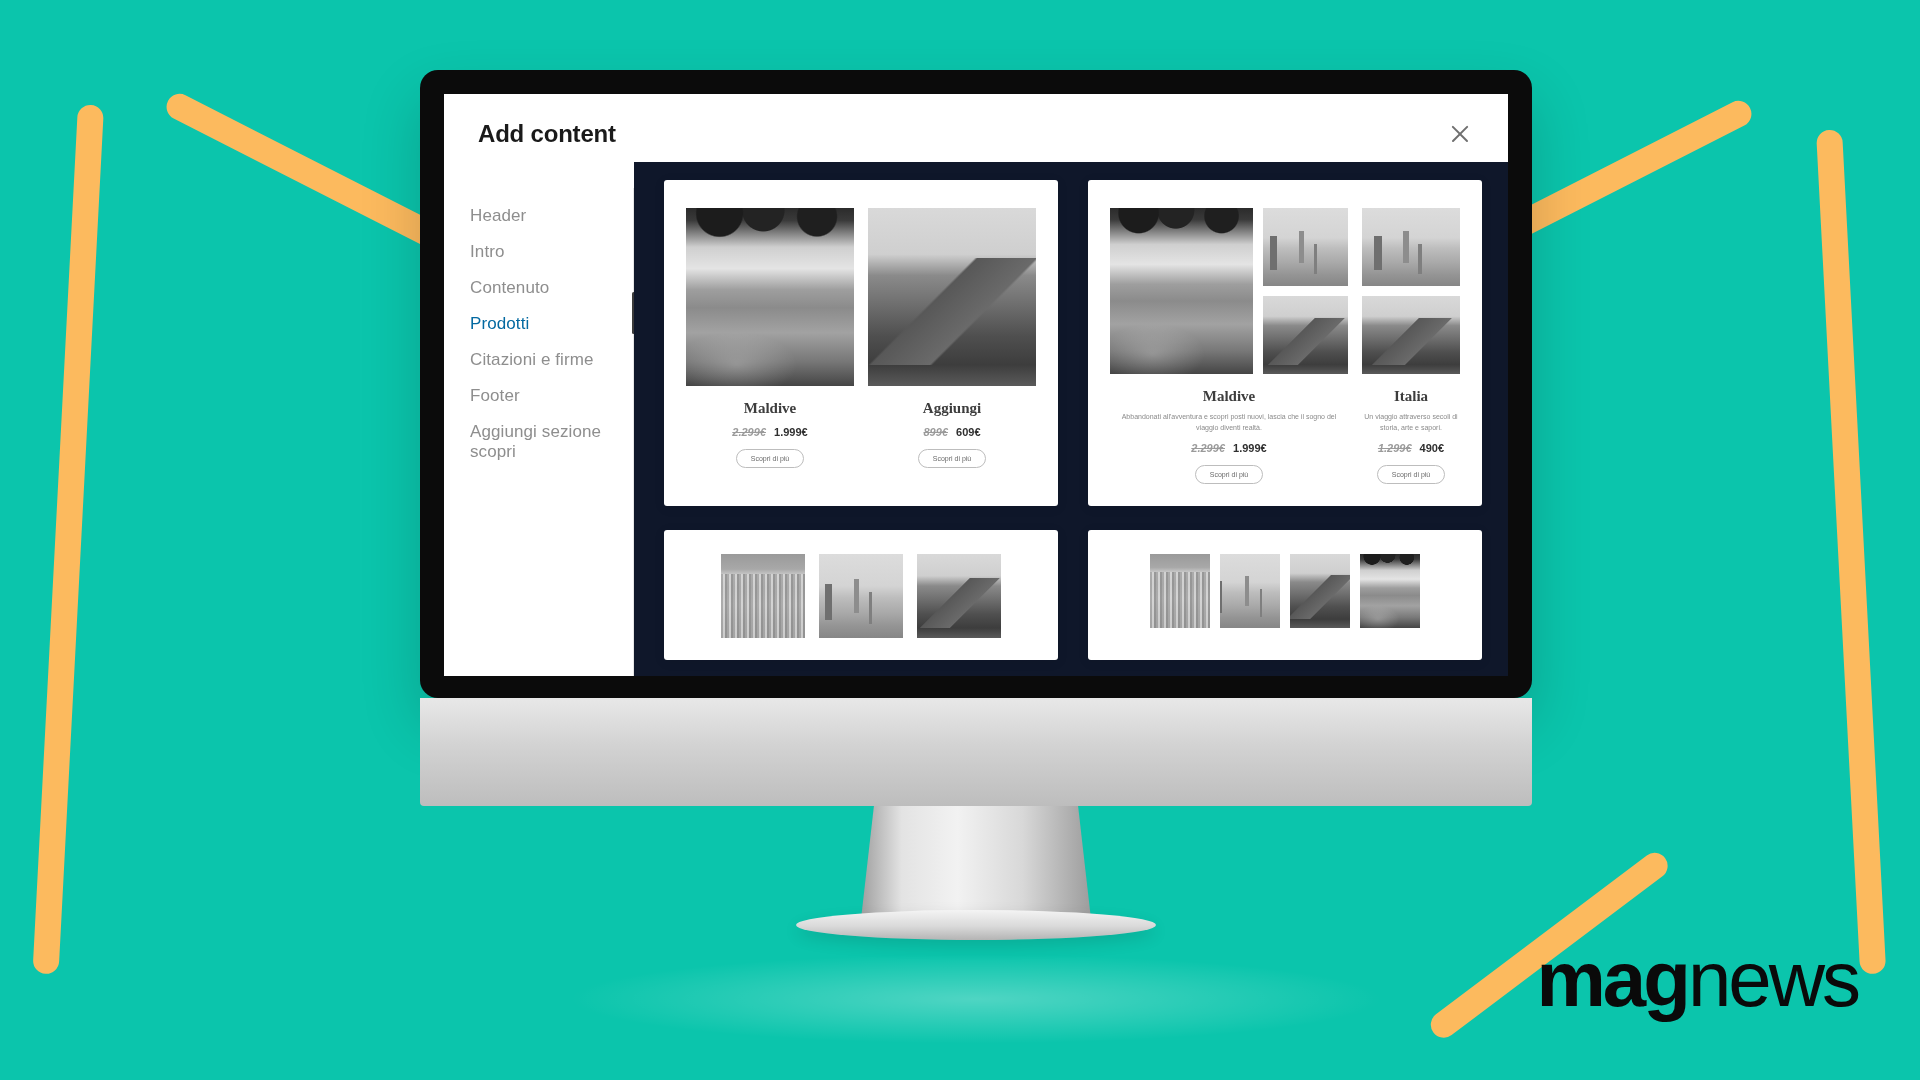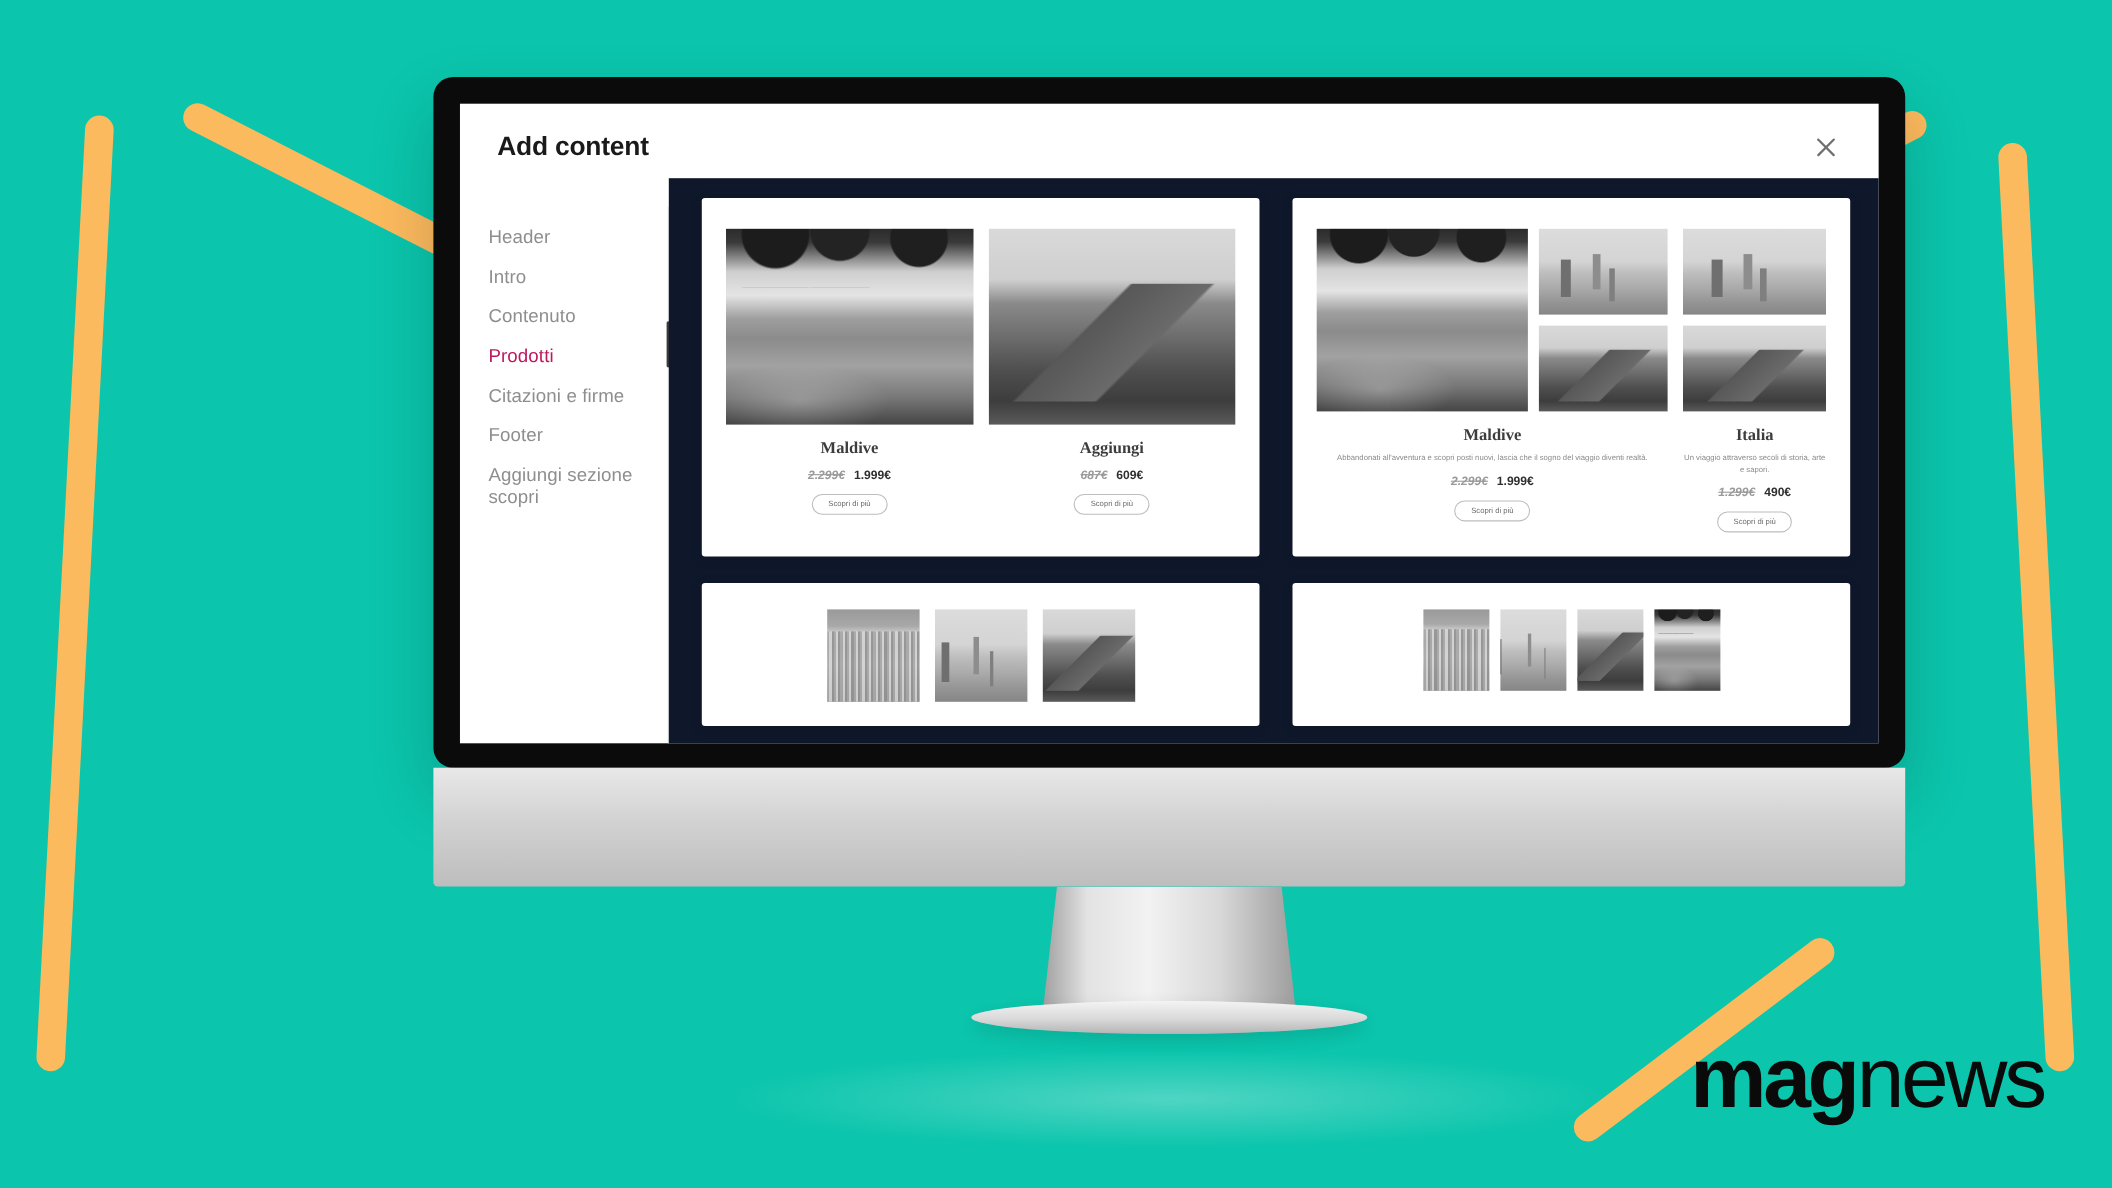--- a/index.html
+++ b/index.html
@@ -17,21 +17,21 @@
   .stroke-tl-diag { left:168px; top:88px; width:340px; height:26px;
       transform:rotate(27deg); transform-origin:left center; }
   .stroke-tr-vert { right:78px; top:130px; width:26px; height:845px;
       transform:rotate(-3deg); transform-origin:top center; }
   .stroke-tr-diag { right:170px; top:95px; width:330px; height:26px;
       transform:rotate(-27deg); transform-origin:right center; }
   .stroke-br-diag { right:255px; top:845px; width:290px; height:26px;
       transform:rotate(-37deg); transform-origin:right center; }
 
   
-  .monitor { position:absolute; left:394px; top:70px; width:1338px; }
+  .monitor { position:absolute; left:420px; top:70px; width:1112px; }
   .bezel {
     background:#0B0B0B; border-radius:18px; padding:24px 24px 22px 24px;
     box-shadow:0 28px 60px rgba(0,0,0,.18);
   }
   .screen { background:#fff; width:100%; height:582px; overflow:hidden; position:relative; }
 
   .neck-wrap { position:relative; height:150px; }
   .chin {
     height:108px;
     background:linear-gradient(180deg,#e8e8e8 0%,#d2d2d2 45%,#bdbdbd 100%);
@@ -72,21 +72,21 @@
   .close-btn:before{ transform:rotate(45deg); }
   .close-btn:after { transform:rotate(-45deg); }
 
   .dialog-body { flex:1 1 auto; display:flex; min-height:0; }
 
   
   .sidebar { width:190px; flex:0 0 190px; padding:36px 0 0 26px; position:relative; }
   .side-item {
     font-size:17px; color:#8e8e8e; padding:8px 0 8px 0; cursor:pointer; letter-spacing:.1px;
   }
-  .side-item.active { color:#be185d; font-weight:400; }
+  .side-item.active { color:#0369a1; font-weight:400; }
   .side-rail {
     position:absolute; right:0; top:26px; bottom:0; width:1px; background:#e6e6e6;
   }
   .side-thumb {
     position:absolute; right:-1px; top:130px; width:3px; height:42px;
     background:#3a3a3a; border-radius:2px; cursor:pointer;
   }
 
   
   .canvas {
@@ -219,21 +219,21 @@
                   <div class="price-row">
                     <span class="price-old">2.299€</span>
                     <span class="price-new">1.999€</span>
                   </div>
                   <button class="cta">Scopri di più</button>
                 </div>
                 <div class="cc">
                   <div class="ph p-mount" style="height:178px"></div>
                   <div class="item-title">Aggiungi</div>
                   <div class="price-row">
-                    <span class="price-old">687€</span>
+                    <span class="price-old">899€</span>
                     <span class="price-new">609€</span>
                   </div>
                   <button class="cta">Scopri di più</button>
                 </div>
               </div>
             </article>
 
             <article class="card">
               <div class="card-cols">
                 <div class="cc">

